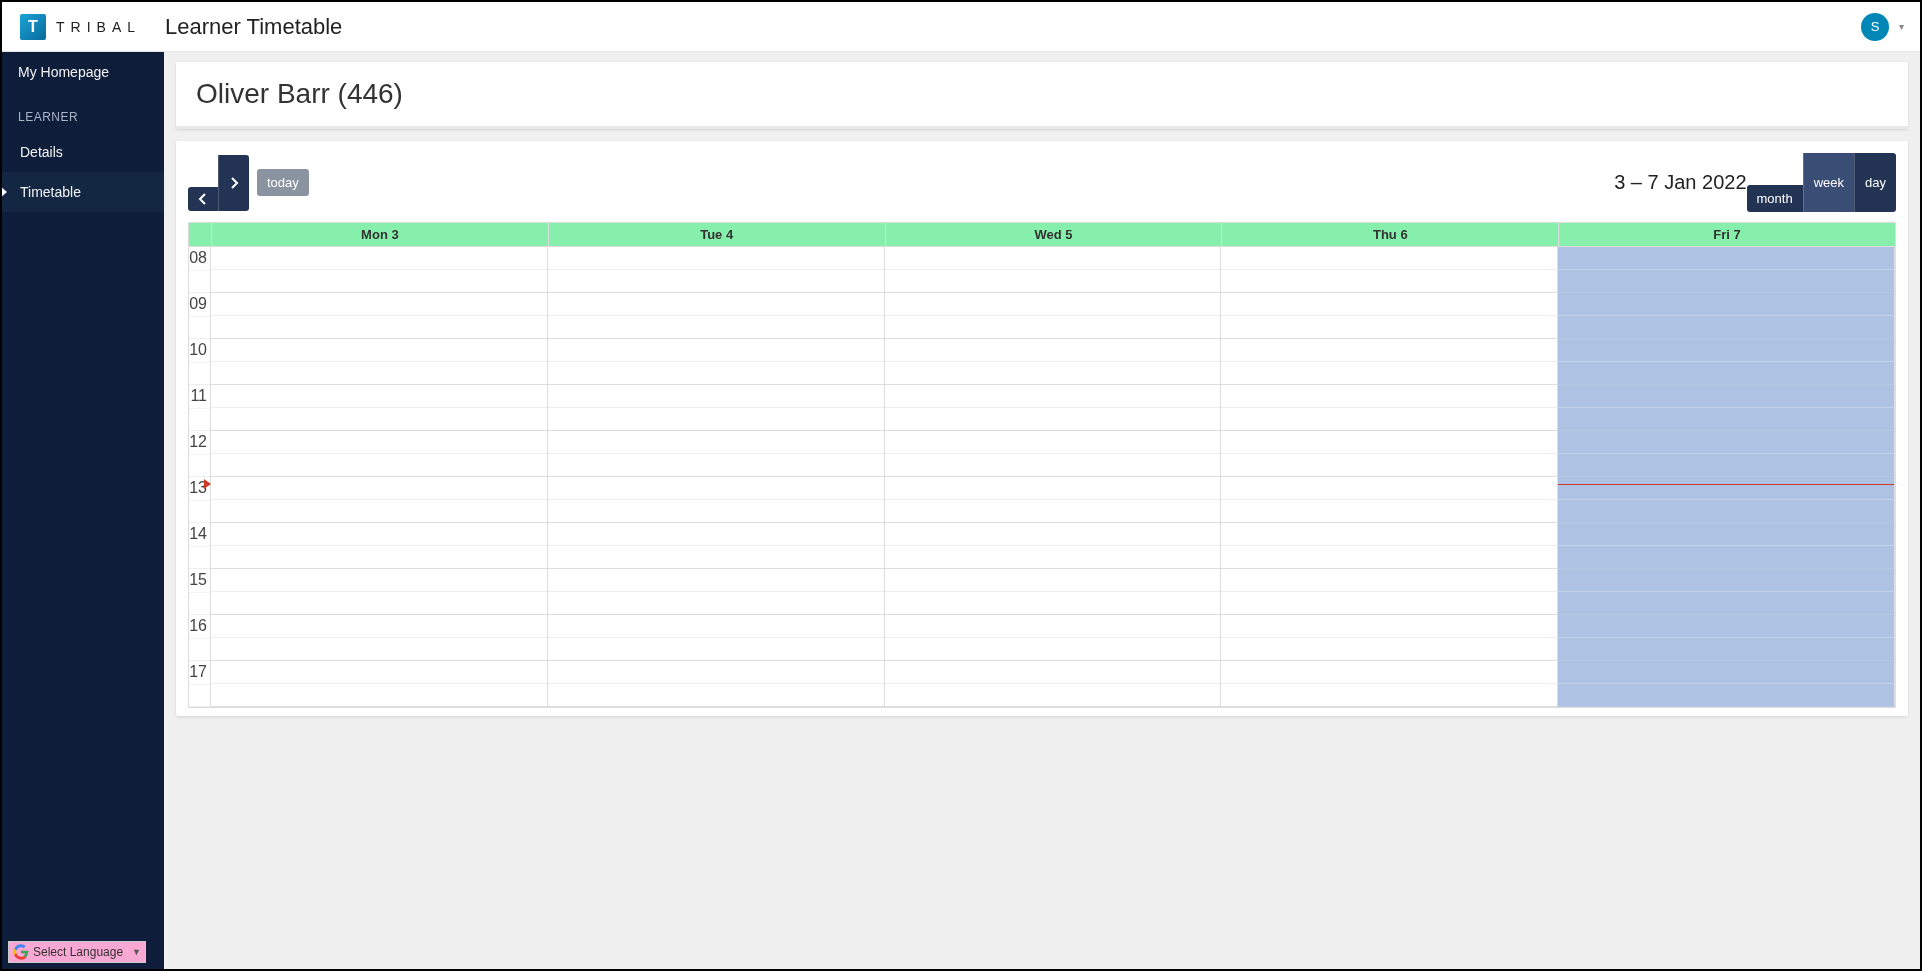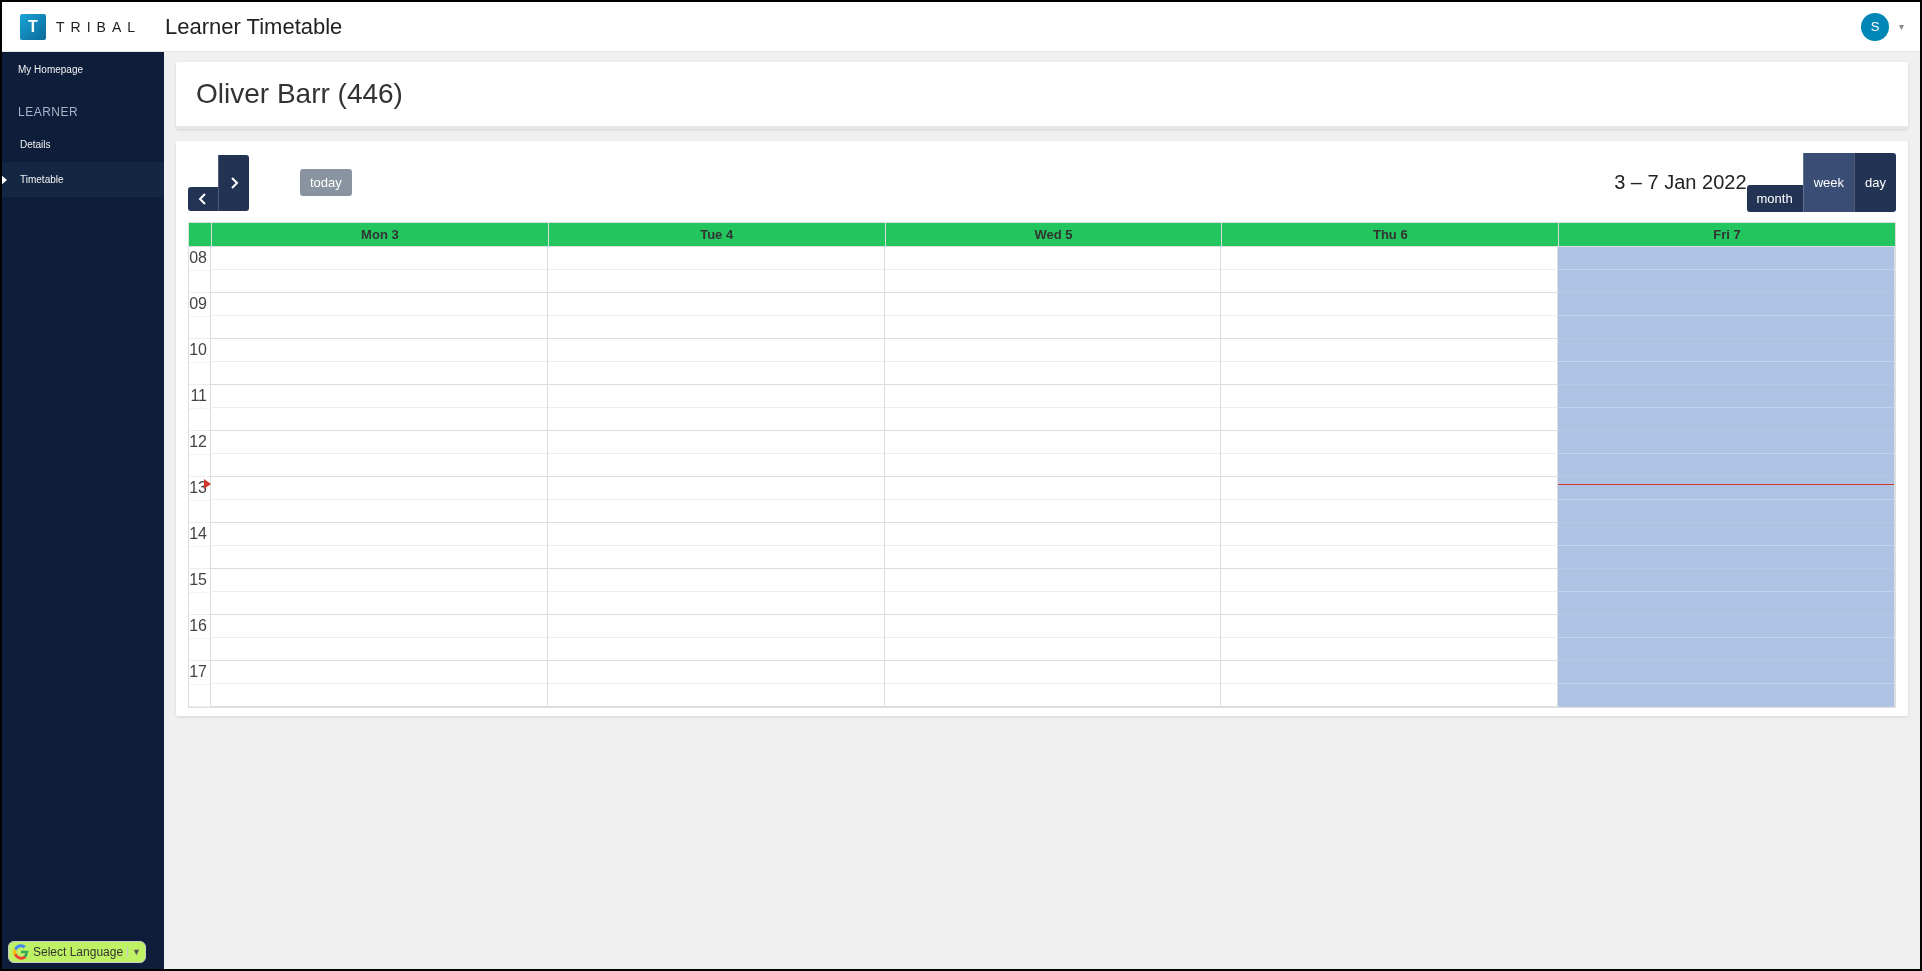--- a/index.html
+++ b/index.html
@@ -44,21 +44,21 @@
   .sidebar {
     width: 162px;
     background: #0e1e3a;
     color: #fff;
     display: flex;
     flex-direction: column;
     position: relative;
   }
   .nav-item, .nav-header {
     padding: 12px 16px;
-    font-size: 10px;
+    font-size: 14px;
     cursor: pointer;
   }
   .nav-item { color: #f2f2f2; }
   .nav-header { color: #a9b3c7; font-size: 12px; letter-spacing: .5px; padding-top: 18px; padding-bottom: 8px; cursor: default; }
   .nav-sub { padding-left: 18px; }
   .nav-active {
     background: #132743;
     position: relative;
   }
   .nav-active::before {
@@ -66,26 +66,26 @@
     position: absolute;
     left: -2px; top: 50%; transform: translateY(-50%);
     width: 0; height: 0;
     border-top: 6px solid transparent;
     border-bottom: 6px solid transparent;
     border-left: 7px solid #fff;
   }
   .lang-select {
     position: absolute;
     bottom: 6px; left: 6px;
-    background: #bef264; color: #333;
+    background: #f9a8d4; color: #333;
     font-size: 12px;
     border: 1px solid #ccc;
     display: flex; align-items: center;
     padding: 2px 4px;
-    border-radius: 6px;
+    border-radius: 0;
     gap: 4px;
   }
   .lang-flag {
     width: 16px; height: 16px; border-radius: 50%;
     display: inline-flex; align-items: center; justify-content: center;
     font-size: 11px; font-weight: bold;
   }
   .lang-caret {
     border-left: 1px solid #ccc;
     padding-left: 4px;
@@ -105,27 +105,27 @@
   .btn-group { display: inline-flex; }
   .btn {
     background: #233353; color: #fff; border: none;
     padding: 6px 10px; font-size: 13px; cursor: pointer;
     display: flex; align-items: center; justify-content: center;
   }
   .btn + .btn { border-left: 1px solid rgba(255,255,255,.2); }
   .btn-group .btn:first-child { border-radius: 3px 0 0 3px; margin-top: 32px; }
   .btn-group .btn:last-child { border-radius: 0 3px 3px 0; }
   .btn-alone { border-radius: 3px; }
-  .btn-muted { background: #8a94a1; margin-left: 43px; }
+  .btn-muted { background: #8a94a1; }
   .btn-active { background: #3a4d74; }
   .cal-title { flex: 1; text-align: right; font-size: 20px; color: #222; }
 
   
   .cal-wrap { border: 1px solid #ddd; border-top: none; }
-  .cal-headrow { display: grid; grid-template-columns: 22px repeat(5,1fr); background: #22c55e; border-top: 1px solid #ddd; }
+  .cal-headrow { display: grid; grid-template-columns: 22px repeat(5,1fr); background: #86efac; border-top: 1px solid #ddd; }
   .cal-headcell {
     border-left: 1px solid #ddd; border-bottom: 1px solid #ddd;
     text-align: center; padding: 4px 0; font-size: 13px; font-weight: 600; color: #333;
   }
   .cal-headcell.corner { border-left: none; }
   .cal-body { display: grid; grid-template-columns: 22px repeat(5,1fr); position: relative; }
   .time-col { border-right: 1px solid #ddd; }
   .time-label {
     height: 46px; font-size: 16px; color: #444;
     padding: 2px 3px 0 0; text-align: right; border-bottom: 1px solid #eee;

